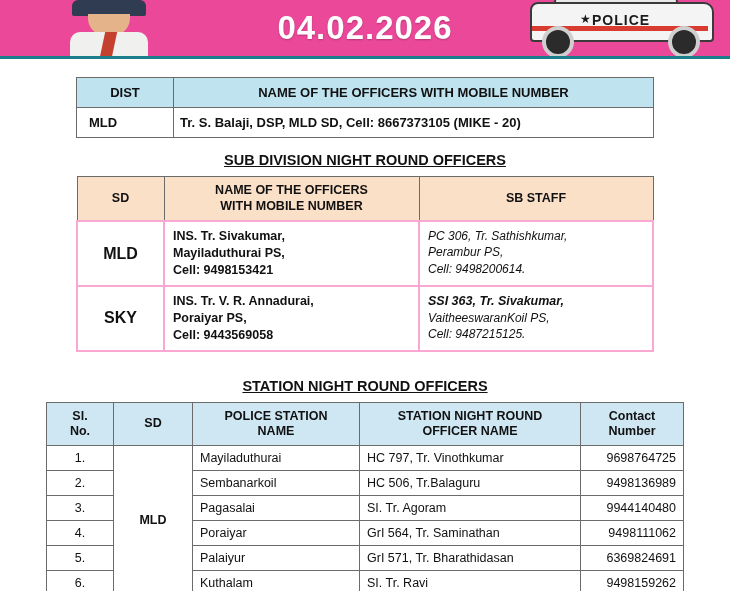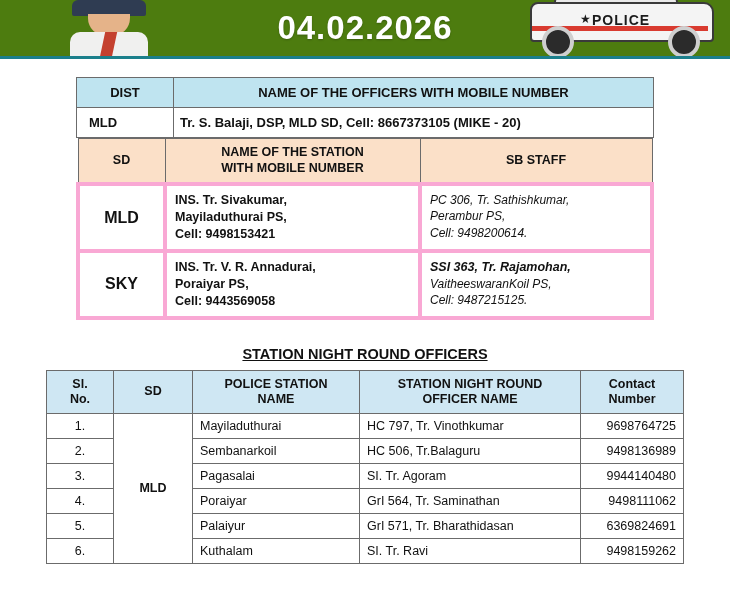--- a/index.html
+++ b/index.html
@@ -7,21 +7,21 @@
     width:730px;height:591px;overflow:hidden;
     background:#ffffff;
     font-family:"Liberation Sans", sans-serif;
     color:#111;
     position:relative;
   }
   
   .header{
     position:relative;
     height:56px;
-    background:#4d7c0f;
+    background:#ec4899;
     display:flex;align-items:center;justify-content:center;
     border-bottom:3px solid #1b7f8b;
     overflow:hidden;
   }
   .header .date{
     font-size:33px;font-weight:bold;color:#ffffff;
     letter-spacing:1px;
     text-shadow:0 1px 2px rgba(0,0,0,.25);
   }
   
@@ -103,21 +103,21 @@
 
   
   .sd-wrap{display:flex;justify-content:center;}
   table.sd{width:578px;border:1px solid #6b6b6b;}
   table.sd th{
     background:#fbe0c8;border:1px solid #6b6b6b;font-size:12.5px;
     font-weight:bold;padding:6px 4px;text-align:center;line-height:1.25;
   }
   table.sd th.c1{width:78px;}
   table.sd th.c2{width:246px;}
-  table.sd td{border:4px solid #f9a8d4;padding:6px 8px;vertical-align:top;}
+  table.sd td{border:2px solid #f9a8d4;padding:6px 8px;vertical-align:top;}
   table.sd td.sdname{
     text-align:center;font-weight:bold;font-size:16px;vertical-align:middle;
   }
   table.sd td.off{font-weight:bold;font-size:12.5px;line-height:1.35;}
   table.sd td.sb{font-size:12px;line-height:1.35;font-style:italic;}
   table.sd td.sb b{font-size:12.5px;}
 
   
   .st-wrap{display:flex;justify-content:center;}
   table.st{width:638px;border:1px solid #6b6b6b;}
@@ -170,28 +170,29 @@
         <th>NAME OF THE OFFICERS WITH MOBILE NUMBER</th>
       </tr>
       <tr>
         <td class="c1">MLD</td>
         <td class="c2">Tr. S. Balaji, DSP, MLD SD, Cell: 8667373105 (MIKE - 20)</td>
       </tr>
     </tbody>
       </table>
   </div>
 
+  <div class="sect-title">SUB DIVISION NIGHT ROUND OFFICERS</div>
 
   <div class="sd-wrap">
     <table class="sd">
       <tbody>
           <tr>
         <th class="c1">SD</th>
         <th class="c2">
-          <span>NAME OF THE STATION</span><br>
+          <span>NAME OF THE OFFICERS</span><br>
           <span>WITH MOBILE NUMBER</span>
         </th>
         <th>SB STAFF</th>
       </tr>
 
       <tr>
         <td class="sdname">MLD</td>
         <td class="off">
           <span>INS. Tr. Sivakumar,</span><br>
           <span>Mayiladuthurai PS,</span><br>
@@ -205,21 +206,21 @@
       </tr>
 
       <tr>
         <td class="sdname">SKY</td>
         <td class="off">
           <span>INS. Tr. V. R. Annadurai,</span><br>
           <span>Poraiyar PS,</span><br>
           <span>Cell: 9443569058</span>
         </td>
         <td class="sb">
-          <b>SSI 363, Tr. Rajamohan,</b><br>
+          <b>SSI 363, Tr. Sivakumar,</b><br>
           <span>VaitheeswaranKoil PS,</span><br>
           <span>Cell: 9487215125.</span>
         </td>
       </tr>
     </tbody>
       </table>
   </div>
 
   <div class="sect-title" style="margin-top:26px;text-decoration:underline;">STATION NIGHT ROUND OFFICERS</div>
 

